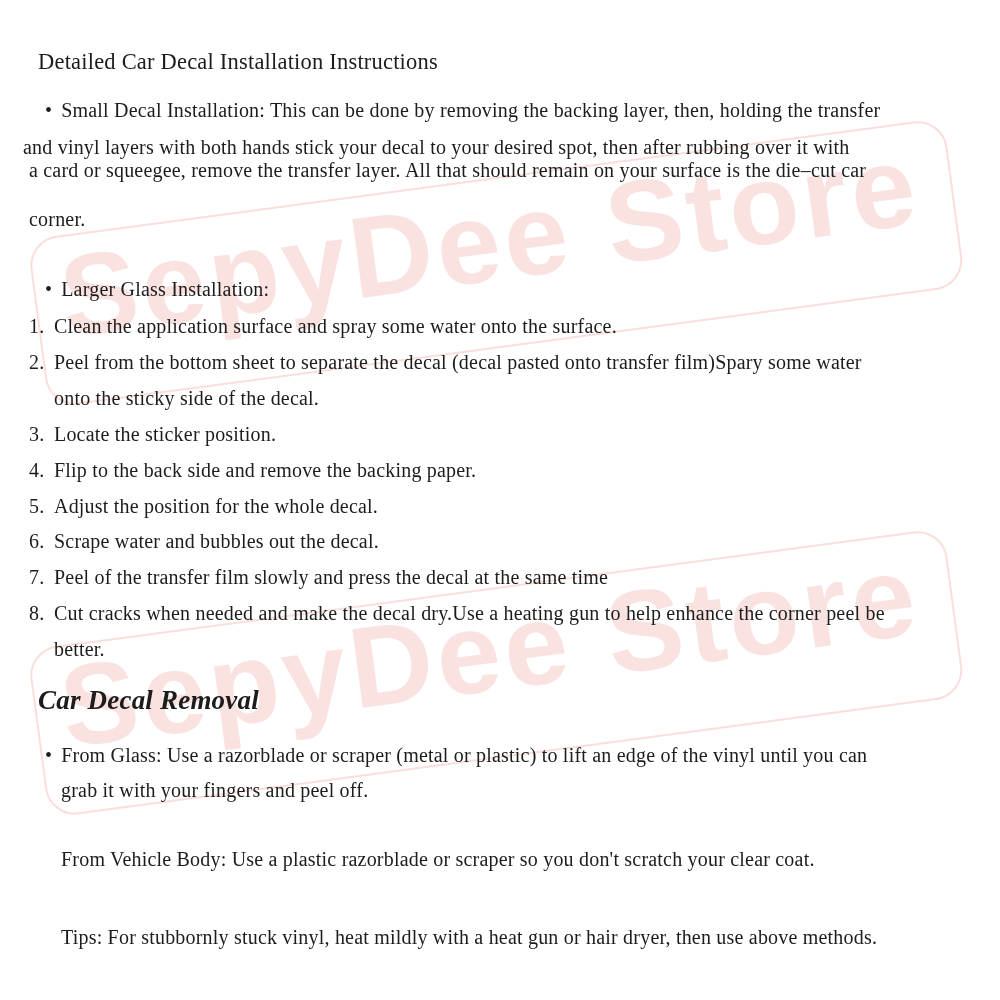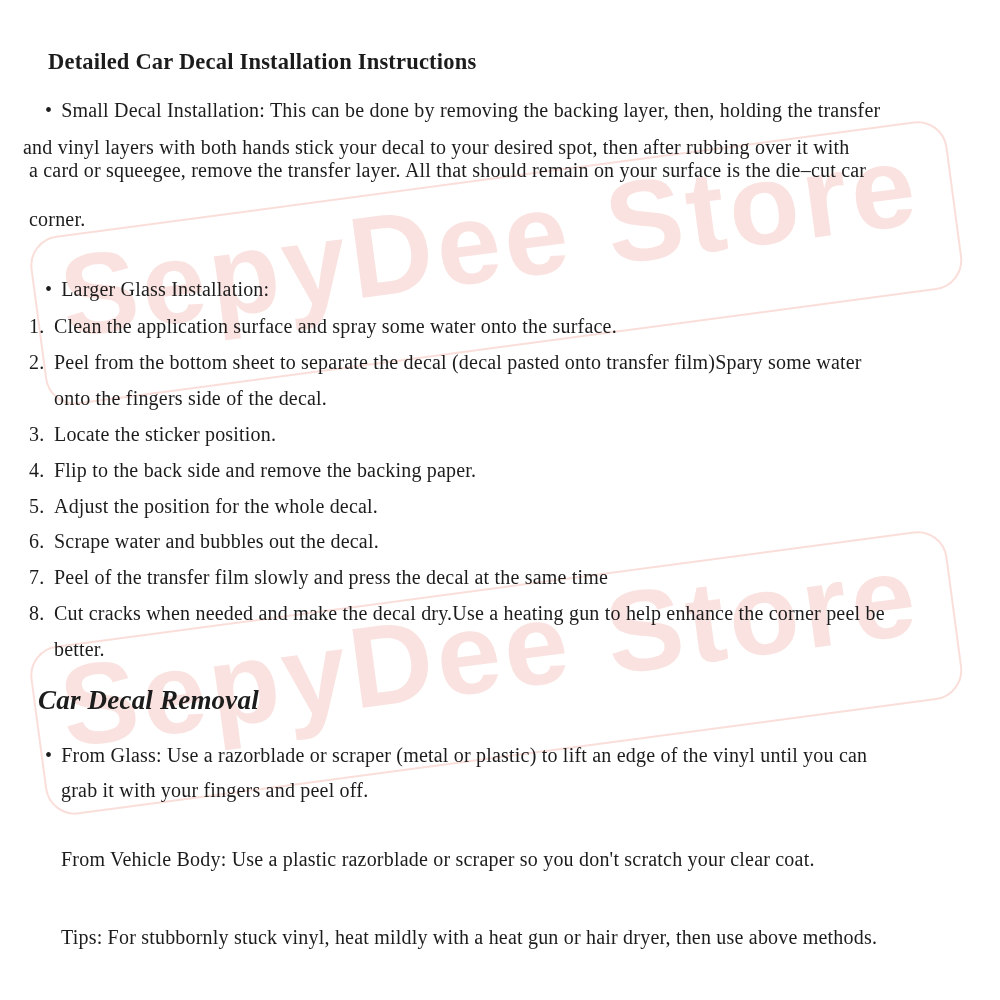--- a/index.html
+++ b/index.html
@@ -42,23 +42,22 @@
   .ln{
     position:absolute;
     white-space:nowrap;
     font-size:20px;
     line-height:26px;
     letter-spacing:0.2px;
     z-index:1;
   }
   .title{
     font-size:22.5px;
-    font-weight:700;
+    font-weight:400;
     letter-spacing:0.2px;
-    margin-left:10px;
   }
   .h2{
     font-size:27px;
     font-weight:700;
     font-style:italic;
   }
   .blt{
     display:inline-block;
     margin-right:9px;
   }
@@ -84,21 +83,21 @@
 
 <div class="ln" style="left:45px;top:97px"><span class="blt">•</span><span>Small Decal Installation: This can be done by removing the backing layer, then, holding the transfer</span></div>
 <div class="ln" style="left:23px;top:134px">and vinyl layers with both hands stick your decal to your desired spot, then after rubbing over it with</div>
 <div class="ln" style="left:29px;top:157px">a card or squeegee, remove the transfer layer. All that should remain on your surface is the die–cut car</div>
 <div class="ln" style="left:29px;top:206px">corner.</div>
 
 <div class="ln" style="left:45px;top:276px"><span class="blt">•</span><span>Larger Glass Installation:</span></div>
 
 <div class="ln" style="left:29px;top:313px"><span class="num">1.</span><span>Clean the application surface and spray some water onto the surface.</span></div>
 <div class="ln" style="left:29px;top:349px"><span class="num">2.</span><span>Peel from the bottom sheet to separate the decal (decal pasted onto transfer film)Spary some water</span></div>
-<div class="ln" style="left:54px;top:385px">onto the fingers side of the decal.</div>
+<div class="ln" style="left:54px;top:385px">onto the sticky side of the decal.</div>
 <div class="ln" style="left:29px;top:421px"><span class="num">3.</span><span>Locate the sticker position.</span></div>
 <div class="ln" style="left:29px;top:457px"><span class="num">4.</span><span>Flip to the back side and remove the backing paper.</span></div>
 <div class="ln" style="left:29px;top:493px"><span class="num">5.</span><span>Adjust the position for the whole decal.</span></div>
 <div class="ln" style="left:29px;top:528px"><span class="num">6.</span><span>Scrape water and bubbles out the decal.</span></div>
 <div class="ln" style="left:29px;top:564px"><span class="num">7.</span><span>Peel of the transfer film slowly and press the decal at the same time</span></div>
 <div class="ln" style="left:29px;top:600px"><span class="num">8.</span><span>Cut cracks when needed and make the decal dry.Use a heating gun to help enhance the corner peel be</span></div>
 <div class="ln" style="left:54px;top:636px">better.</div>
 
 <div class="ln h2" style="left:38px;top:687px">Car Decal Removal</div>
 

